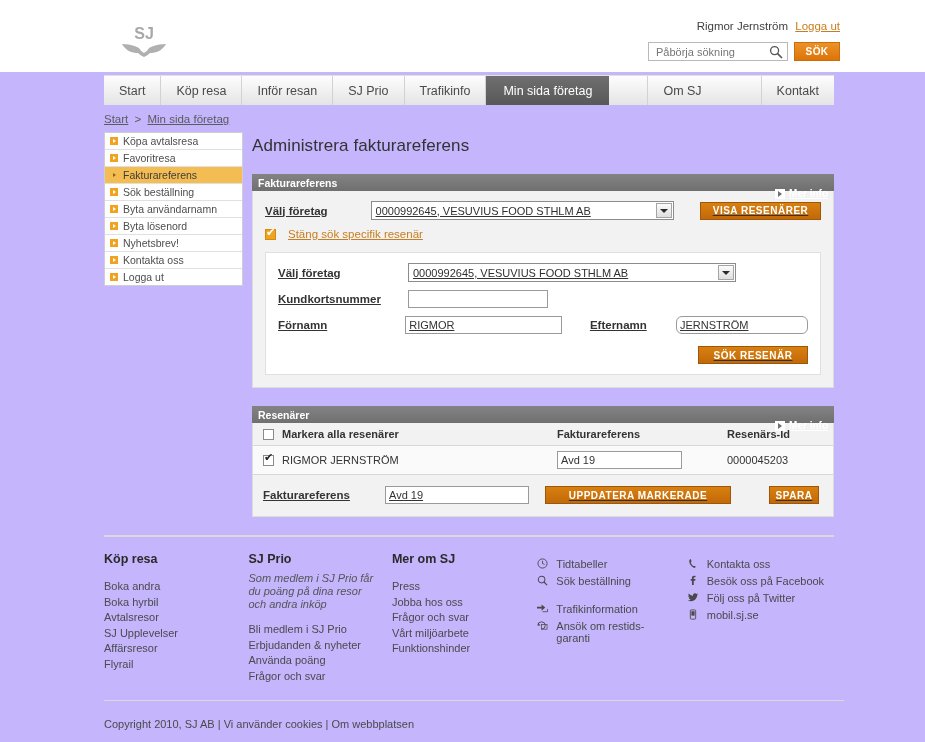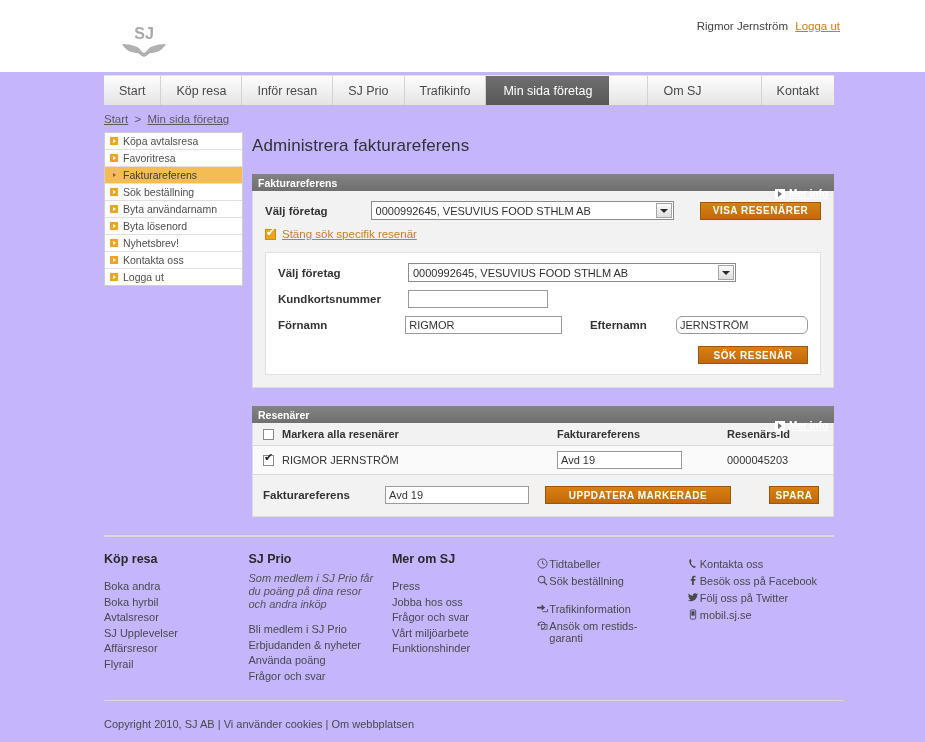--- a/index.html
+++ b/index.html
@@ -136,21 +136,21 @@
     content:""; position:absolute; left:3px; top:2px;
     border-left: 4px solid #6f6f6f;
     border-top: 3px solid transparent;
     border-bottom: 3px solid transparent;
   }
   .panel-body {
     background: #f2f2f2; border: 1px solid #dcdcdc; border-top: none;
     padding: 10px 12px 12px 12px;
   }
 
-  .row { display: flex; align-items: center; margin-bottom: 8px; }
+  .row { display: flex; align-items: center; margin-bottom: 8px; text-decoration: underline; }
   .lbl {
     font-size: 11.5px; font-weight: bold; color: #333;
   }
   .lbl.w1 { width: 110px; }
   .lbl.w2 { width: 130px; }
 
   select.fld, input.fld {
     font-family: "Liberation Sans", sans-serif;
     font-size: 11px; color: #333; background: #fff;
     border: 1px solid #9a9a9a; height: 18px; padding: 0 3px;
@@ -174,21 +174,21 @@
 
   .orange-btn {
     background-image: linear-gradient(to bottom,#d8800f 0%, #c2690a 100%);
     border: 1px solid #9e5608;
     color: #fff; font-size: 10px; font-weight: bold; letter-spacing: .5px;
     height: 18px; display: flex; align-items: center; justify-content: center;
     cursor: pointer; text-transform: uppercase;
   }
 
   .toggle-line {
-    display: flex; align-items: center; gap: 6px; margin: 4px 0 12px 0;
+    display: flex; align-items: center; gap: 12px; margin: 4px 0 12px 0;
   }
   .chk-orange {
     width: 11px; height: 11px; background: #f0a31e; border: 1px solid #d08c12;
     position: relative;
   }
   .chk-orange:after {
     content: "\2714"; position: absolute; left: 0px; top: -3px;
     font-size: 11px; color: #fff; line-height: 11px;
   }
   .toggle-line a {
@@ -233,21 +233,21 @@
   .fcol { font-size: 11px; color: #4a4a4a; }
   .fcol h4 {
     margin: 0 0 14px 0; font-size: 12.5px; color: #2a2a2a; font-weight: bold;
   }
   .fcol .fl { display: block; margin-bottom: 3.5px; color: #4a4a4a; text-decoration: none; cursor: pointer;}
   .fcol .intro {
     font-style: italic; color: #555; margin: -8px 0 12px 0; line-height: 13px;
     width: 132px;
   }
   .ficon-row {
-    display: flex; align-items: flex-start; margin-bottom: 5px;
+    display: flex; align-items: flex-start; gap: 7px; margin-bottom: 5px;
     font-size: 11px; color: #4a4a4a;
   }
   .ficon { width: 14px; flex: 0 0 14px; display:flex; justify-content:center; }
   .copyright {
     position: absolute; left: 104px; top: 700px; width: 740px;
     border-top: 1px solid #d9d9d9; padding-top: 17px;
     font-size: 11px; color: #4a4a4a;
   }
 </style>
 </head>
@@ -263,20 +263,32 @@
                  C24 34, 22 33, 20 31 C14 31, 8 29, 4 22 Z" fill="#b0b0b0"></path>
         <path d="M20 24 C23 25, 25 27, 26 29 C27 27, 29 25, 32 24 C30 28, 28 30, 26 31 C24 30, 22 28, 20 24 Z" fill="#ffffff"></path>
       </svg>
     </div>
 
     <div class="userbar">
       <span class="uname">Rigmor Jernström</span>
       <a href="#">Logga ut</a>
     </div>
 
+    <div class="searchwrap">
+      <div class="searchbox">
+        <input type="text" placeholder="Påbörja sökning" style="">
+        <span class="search-icon">
+          <svg viewBox="0 0 14 14" width="14" height="14">
+            <circle cx="5.6" cy="5.6" r="4" fill="none" stroke="#555" stroke-width="1.3"></circle>
+            <line x1="8.6" y1="8.6" x2="13" y2="13" stroke="#555" stroke-width="1.6"></line>
+          </svg>
+        </span>
+      </div>
+      <div class="sok-btn">SÖK</div>
+    </div>
   </div>
 
   <div class="nav">
     <div class="left">
       <div class="navitem">Start</div>
       <div class="navitem">Köp resa</div>
       <div class="navitem">Inför resan</div>
       <div class="navitem">SJ Prio</div>
       <div class="navitem">Trafikinfo</div>
       <div class="navitem active">Min sida företag</div>

